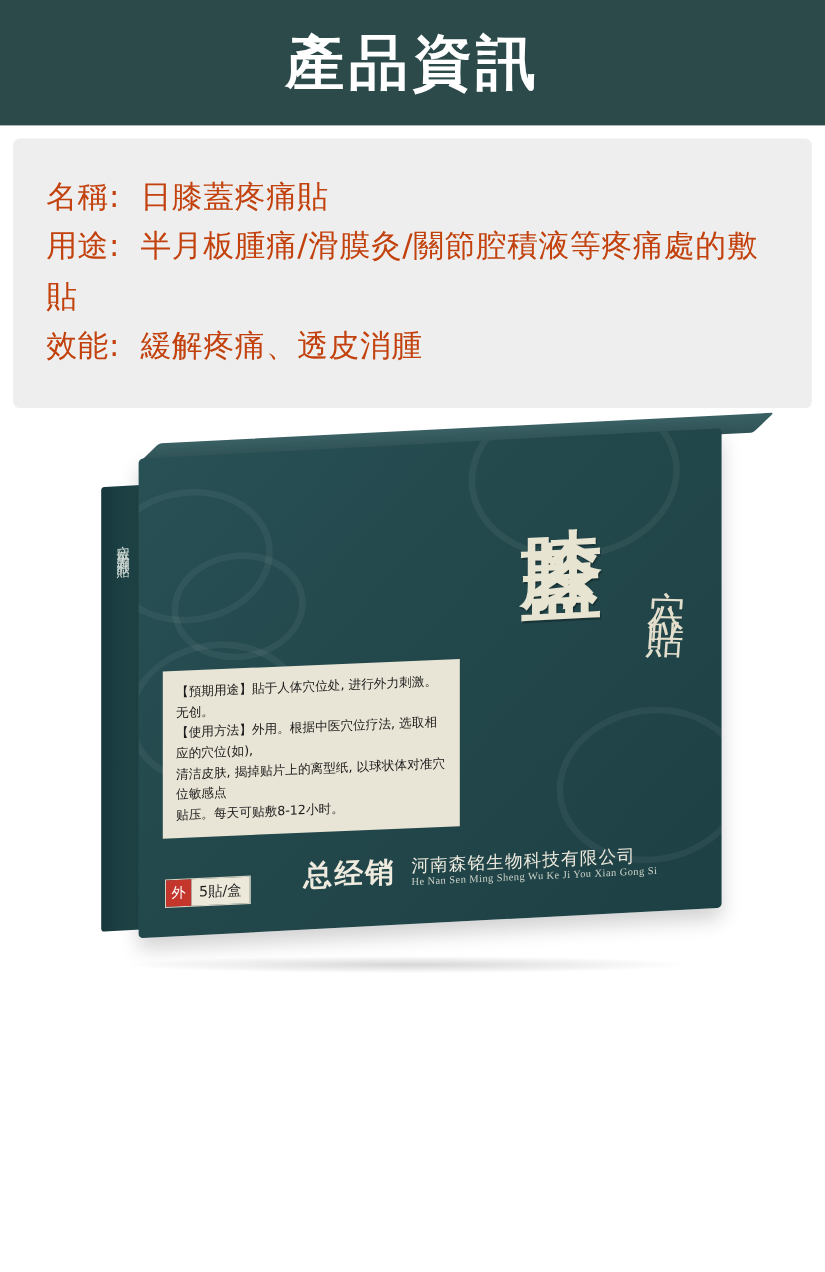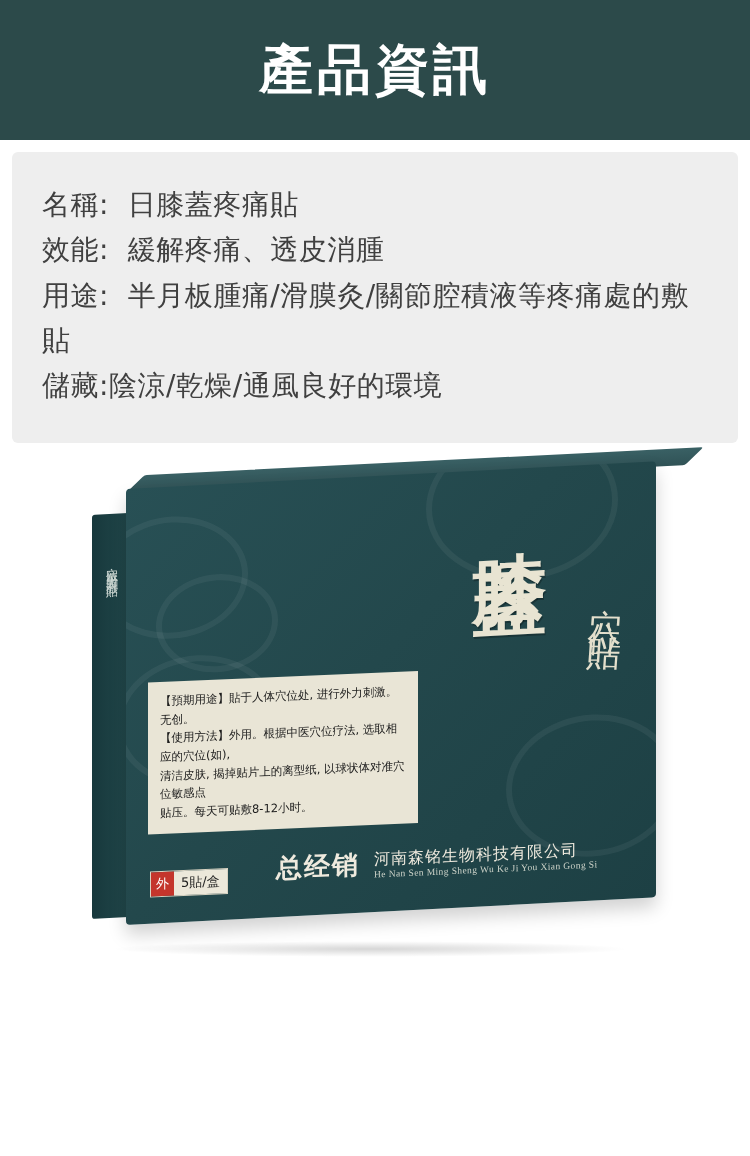--- a/index.html
+++ b/index.html
@@ -10,21 +10,21 @@
     width: 750px;
     height: 1156px;
     background: #ffffff;
     font-family: "Liberation Sans", "DejaVu Sans", sans-serif;
     overflow: hidden;
   }
 
   
   .banner {
     width: 750px;
-    height: 140px;
+    height: 114px;
     background: #2c4a4a;
     display: flex;
     align-items: center;
     justify-content: center;
     box-sizing: border-box;
   }
   .banner-title {
     color: #ffffff;
     font-size: 54px;
     font-weight: bold;
@@ -37,21 +37,21 @@
   .info-card {
     margin: 12px 12px 0 12px;
     width: 726px;
     box-sizing: border-box;
     background: #eeeeee;
     border-radius: 6px;
     padding: 30px 30px 34px 30px;
   }
   .info-row {
     font-size: 28px;
-    color: #404040;
+    color: #c2410c;
     line-height: 1.62;
     letter-spacing: 0.5px;
     white-space: pre-wrap;
     font-family: "DejaVu Sans", "Liberation Sans", sans-serif;
   }
 
   
   .product-area {
     position: relative;
     width: 750px;
@@ -249,23 +249,22 @@
 </style>
 </head>
 <body>
 
 <div class="banner">
   <div class="banner-title">產品資訊</div>
 </div>
 
 <div class="info-card">
   <div class="info-row">名稱:  日膝蓋疼痛貼</div>
+  <div class="info-row">用途:  半月板腫痛/滑膜灸/關節腔積液等疼痛處的敷貼</div>
   <div class="info-row">效能:  緩解疼痛、透皮消腫</div>
-  <div class="info-row">用途:  半月板腫痛/滑膜灸/關節腔積液等疼痛處的敷貼</div>
-  <div class="info-row">儲藏:陰涼/乾燥/通風良好的環境</div>
 </div>
 
 <div class="product-area">
   <div class="shadow"></div>
 
   <div class="box-wrap">
 
     <div class="box-top"></div>
 
     <div class="box-spine">

